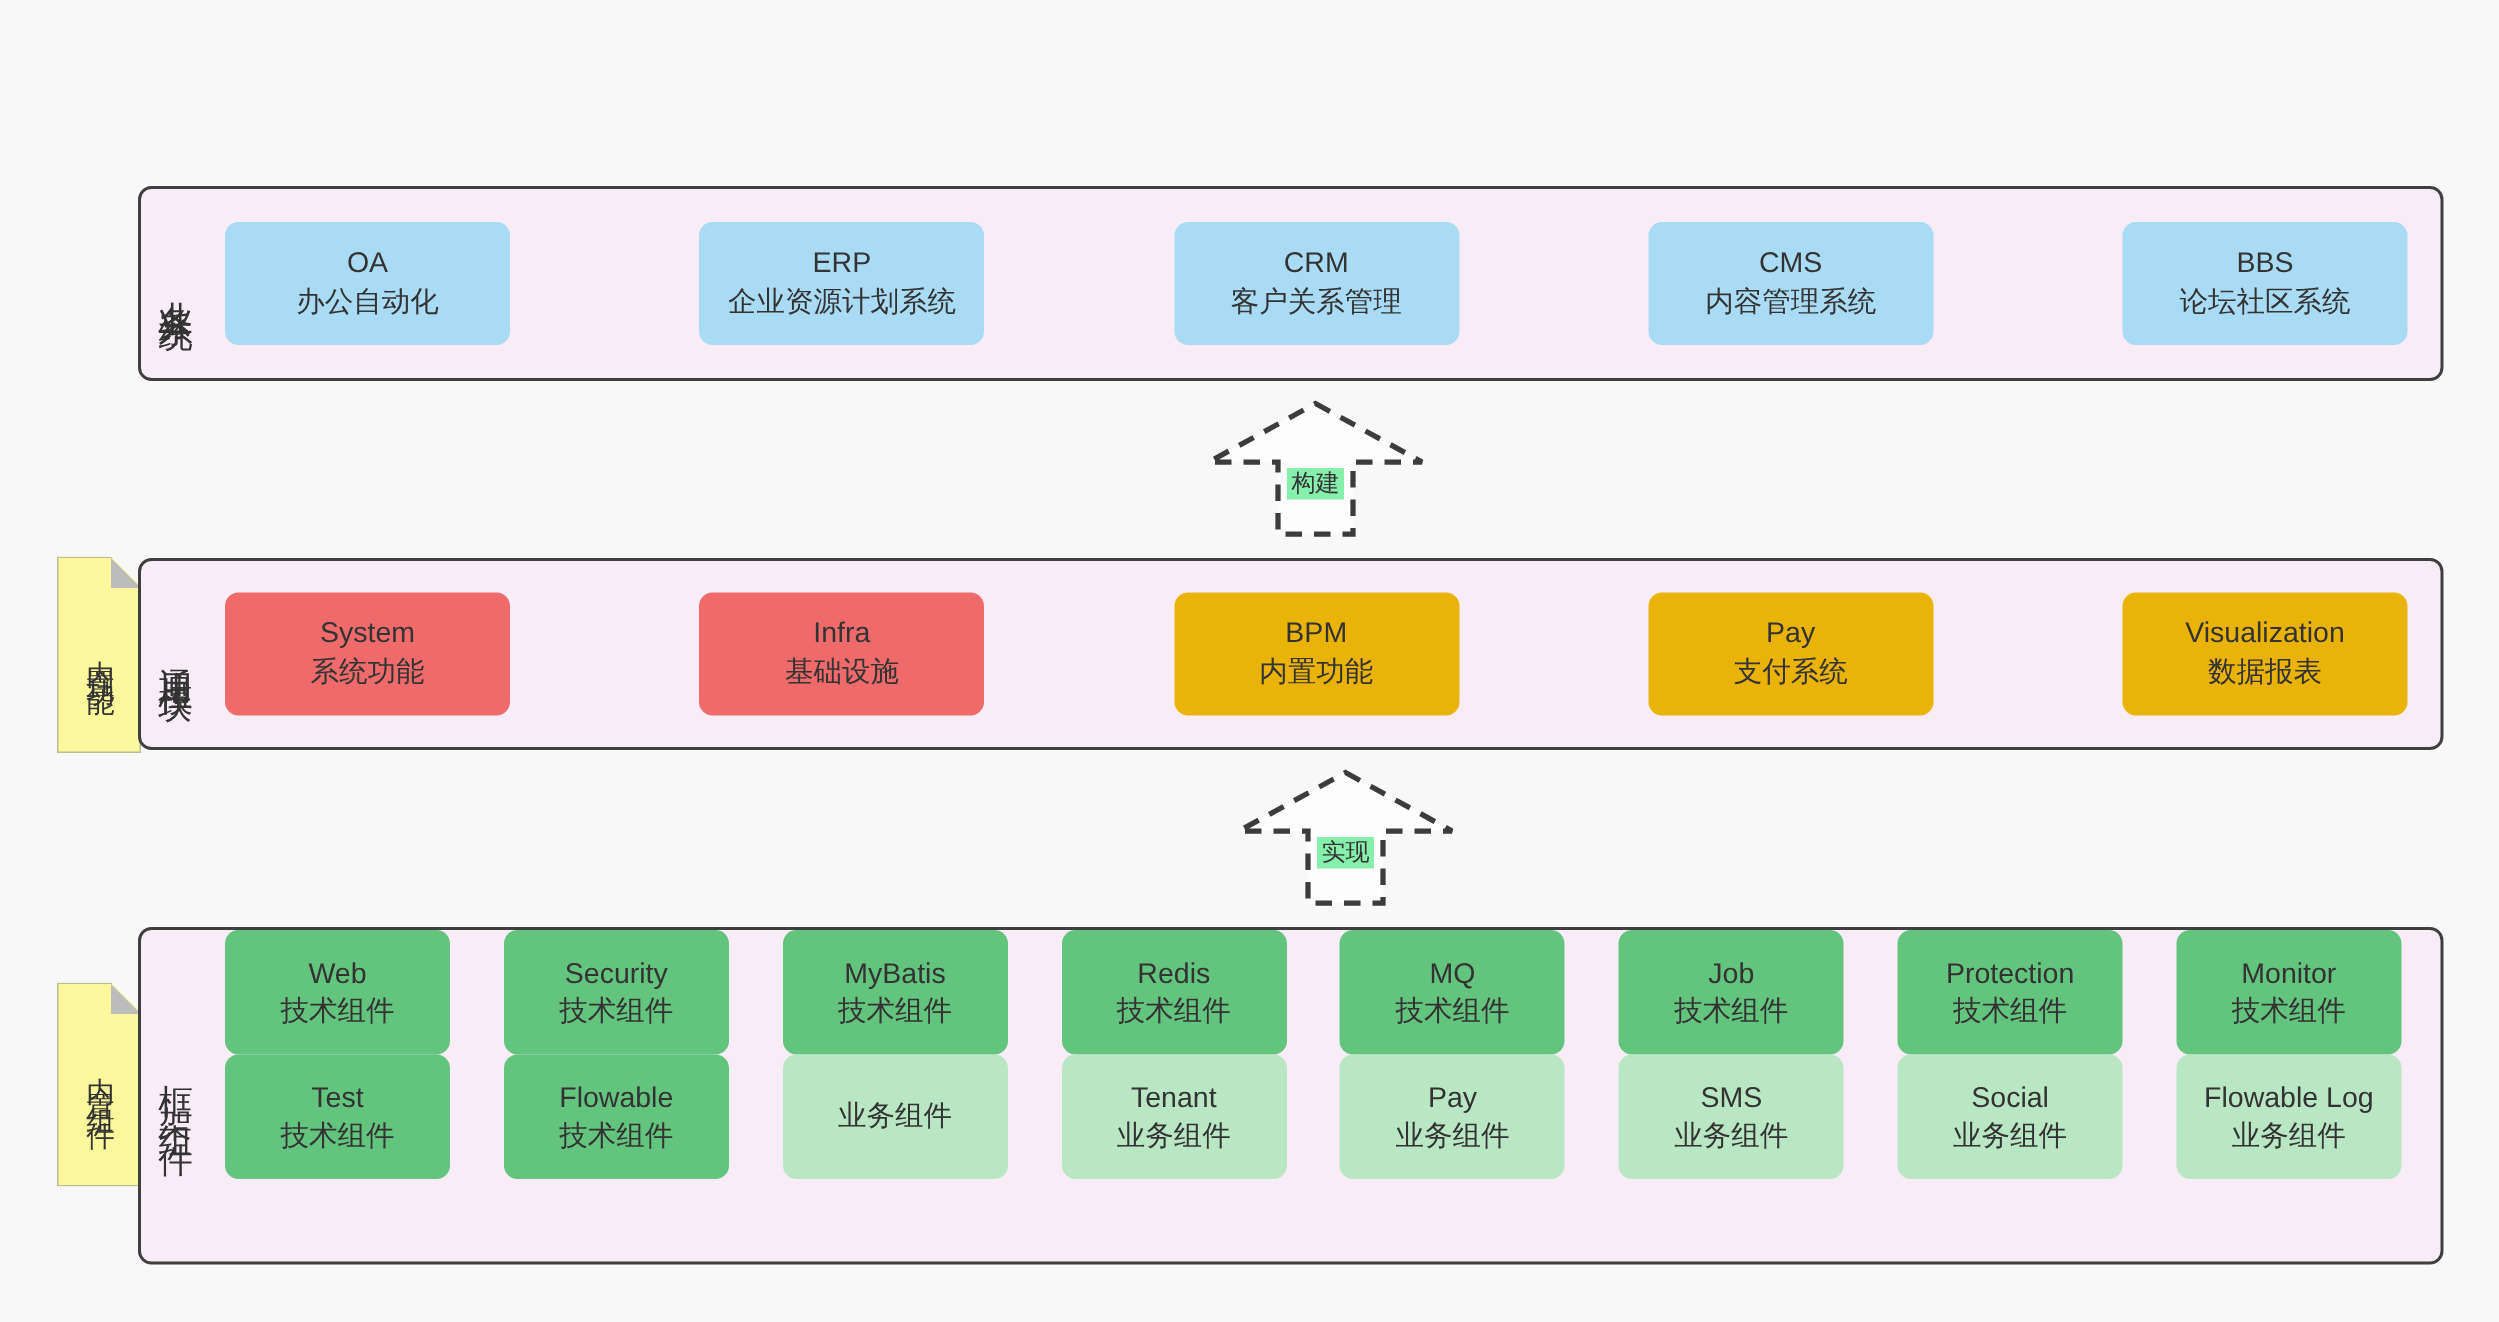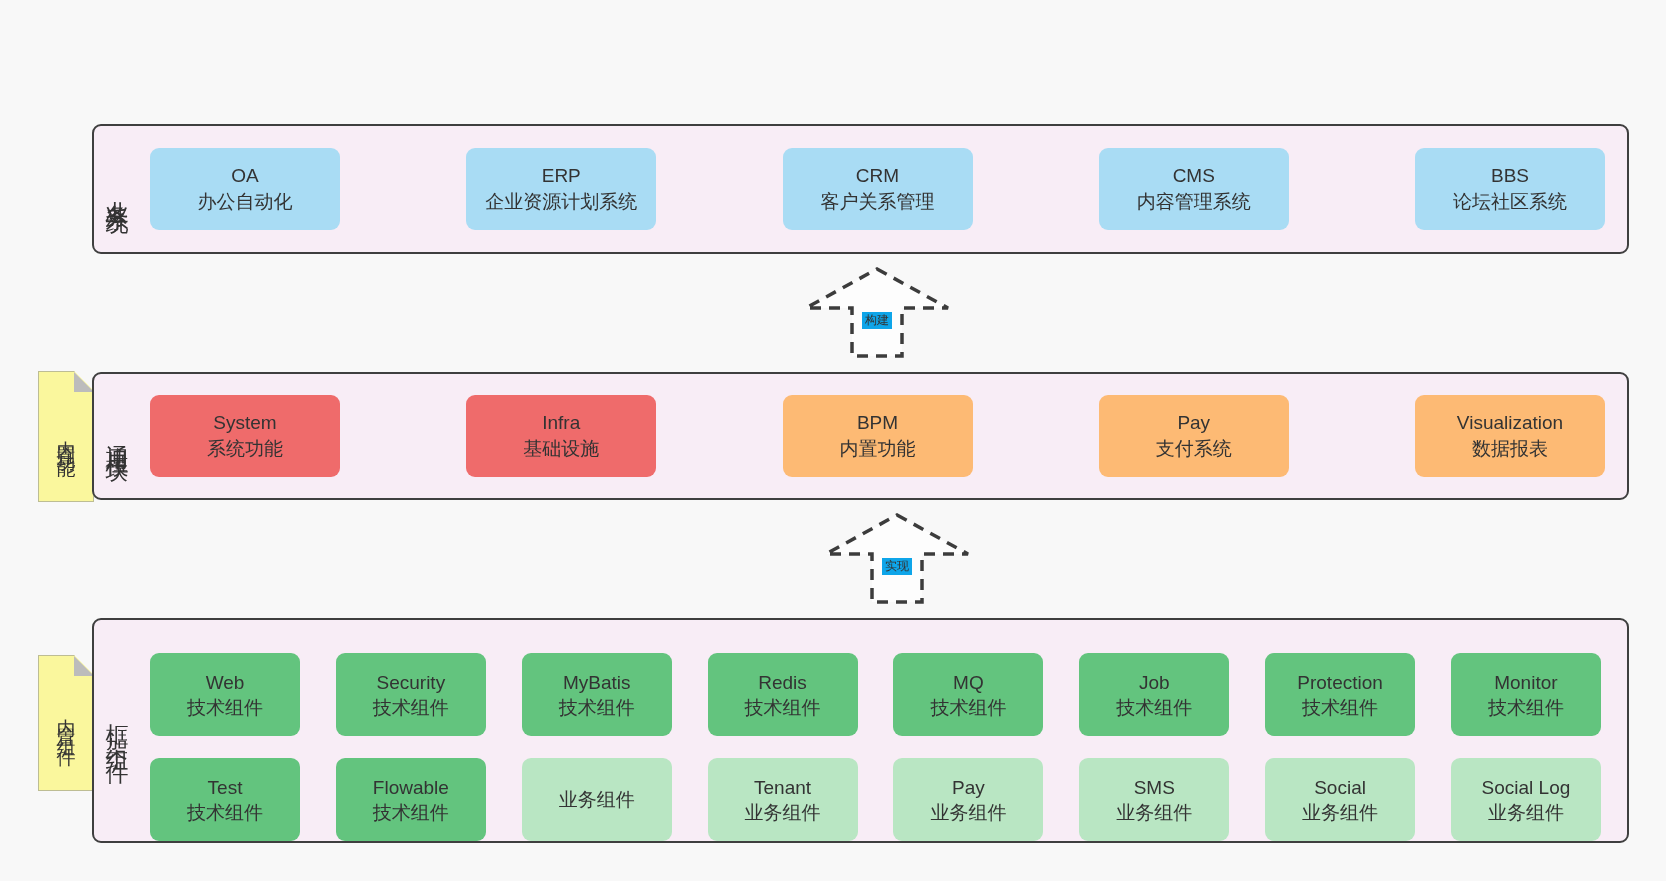--- a/index.html
+++ b/index.html
@@ -48,22 +48,21 @@
     flex:1;
     display:flex;
     align-items:center;
     justify-content:space-between;
     padding:0 22px 0 8px;
   }
   .rows{
     flex:1;
     display:flex;
     flex-direction:column;
-    justify-content:flex-end;
-    gap:22px;
+    justify-content:flex-start;
     padding:0 26px 0 8px;
   }
   .rows .row{flex:none;padding:0;}
 
   
   .box{
     box-sizing:border-box;
     width:190px;
     height:82px;
     border-radius:9px;
@@ -73,21 +72,21 @@
     justify-content:center;
     text-align:center;
     font-size:19px;
     line-height:26px;
     padding:0 12px;
   }
   .box .t,.box .s{width:100%;}
   .small{width:150px;height:83px;line-height:25px;}
   .blue{background:#a9dcf4;}
   .red{background:#ef6b6b;}
-  .pink{background:#fdba74;}
+  .pink{background:#eab308;}
   .green{background:#63c47e;}
   .green-light{background:#b9e6c3;}
 
   
   .note{
     position:absolute;
     left:38px;
     width:56px;
     background:#faf79d;
     border:1px solid #bdbd94;
@@ -122,23 +121,23 @@
     width:150px;height:94px;
     z-index:0;
   }
   #arrow-build{left:802px;top:266px;}
   #arrow-implement{left:822px;top:512px;}
   .arrow svg{display:block;}
   .arrow .alabel{
     position:absolute;
     left:50%;top:46px;
     transform:translateX(-50%);
-    background:#0ea5e9;
+    background:#86efac;
     padding:0 3px;
-    font-size:12px;
+    font-size:16px;
     color:#333;
     white-space:nowrap;
   }
 </style>
 </head>
 <body>
 
 <div class="note" id="note-modules">
   <div class="fold"></div>
   <span>内置功能</span>
@@ -279,18 +278,18 @@
       </div>
       <div class="box small green-light">
         <div class="t">SMS</div>
         <div class="s">业务组件</div>
       </div>
       <div class="box small green-light">
         <div class="t">Social</div>
         <div class="s">业务组件</div>
       </div>
       <div class="box small green-light">
-        <div class="t">Social Log</div>
+        <div class="t">Flowable Log</div>
         <div class="s">业务组件</div>
       </div>
     </div>
   </div>
 </div>
 
 </body></html>

